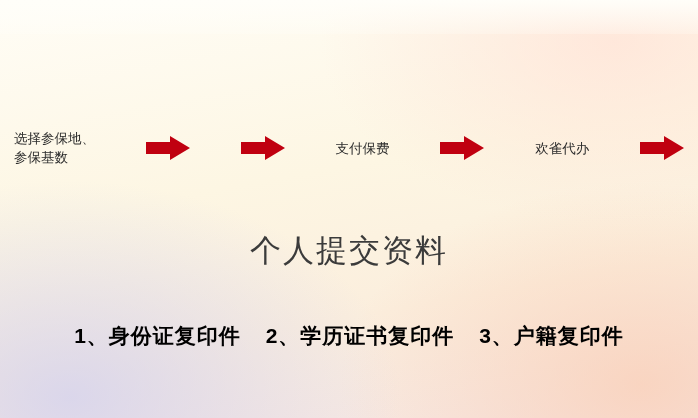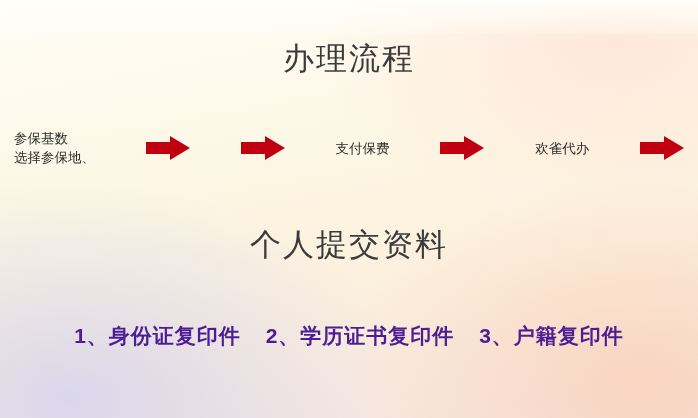--- a/index.html
+++ b/index.html
@@ -55,21 +55,21 @@
     position: absolute;
     left: 0;
     width: 698px;
     text-align: center;
     color: #3b3b3b;
     font-size: 31px;
     letter-spacing: 2px;
     font-weight: 400;
   }
   #title-main { top: 38px; }
-  #title-sub  { top: 224px; }
+  #title-sub  { top: 230px; }
 
   
   #flow {
     position: absolute;
     left: 0;
     top: 118px;
     width: 698px;
     height: 60px;
     display: flex;
     align-items: center;
@@ -92,21 +92,21 @@
     display: block;
   }
 
   
   #doc-list {
     position: absolute;
     left: 0;
     top: 322px;
     width: 698px;
     text-align: center;
-    color: #4c1d95;
+    color: #000000;
     font-size: 21px;
     font-weight: bold;
     letter-spacing: 1px;
   }
   #doc-list .doc-item { margin: 0 9px; }
 </style>
 </head>
 <body>
 
 <div id="poster">
@@ -157,27 +157,26 @@
         <polygon points="600,230 698,215 698,260 620,255" fill="#f8d9b5"></polygon>
         <polygon points="520,305 600,230 620,312" fill="#f5d6b6"></polygon>
       </g>
     </svg>
     <div id="bg-wash"></div>
     <div id="topfade"></div>
   </div>
 
   <div id="content">
 
-    <div class="title" id="title-main">办理流程</div>
 
     <div id="flow">
 
       <div class="step">
+        <div>选择参保地、</div>
         <div>参保基数</div>
-        <div>选择参保地、</div>
       </div>
 
       <svg class="arrow" viewBox="0 0 44 26">
         <polygon points="0,7 24,7 24,1 44,13 24,25 24,19 0,19" fill="#c00010"></polygon>
       </svg>
 
 
       <svg class="arrow" viewBox="0 0 44 26">
         <polygon points="0,7 24,7 24,1 44,13 24,25 24,19 0,19" fill="#c00010"></polygon>
       </svg>

